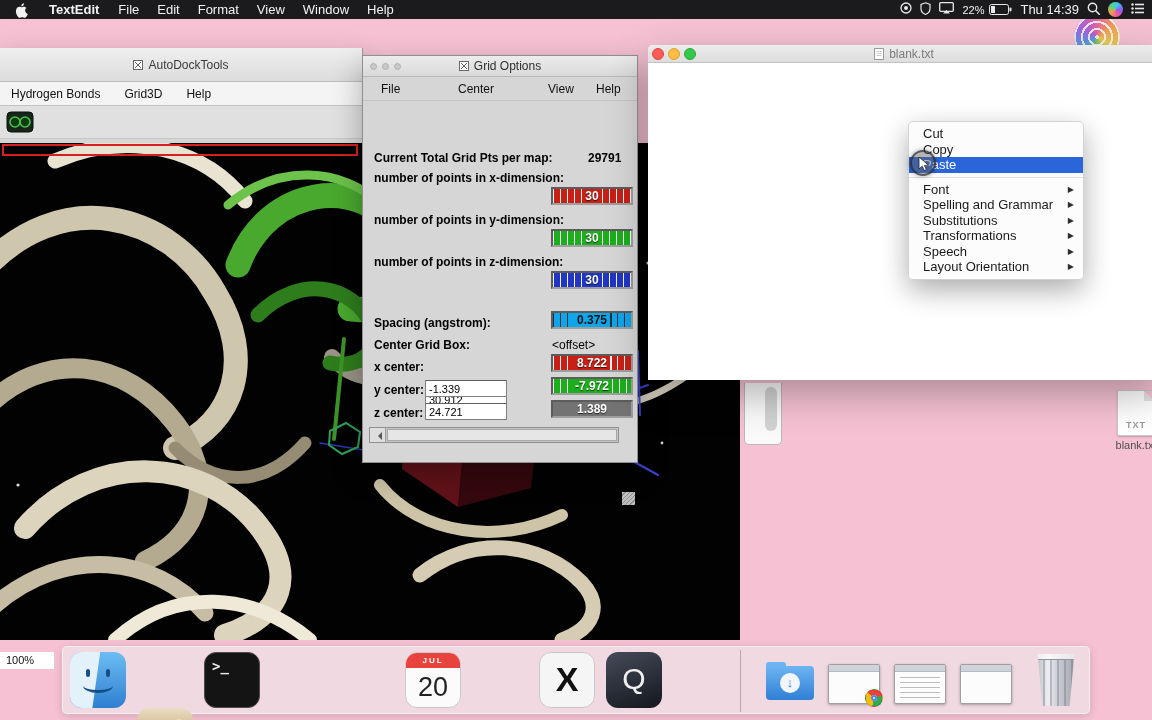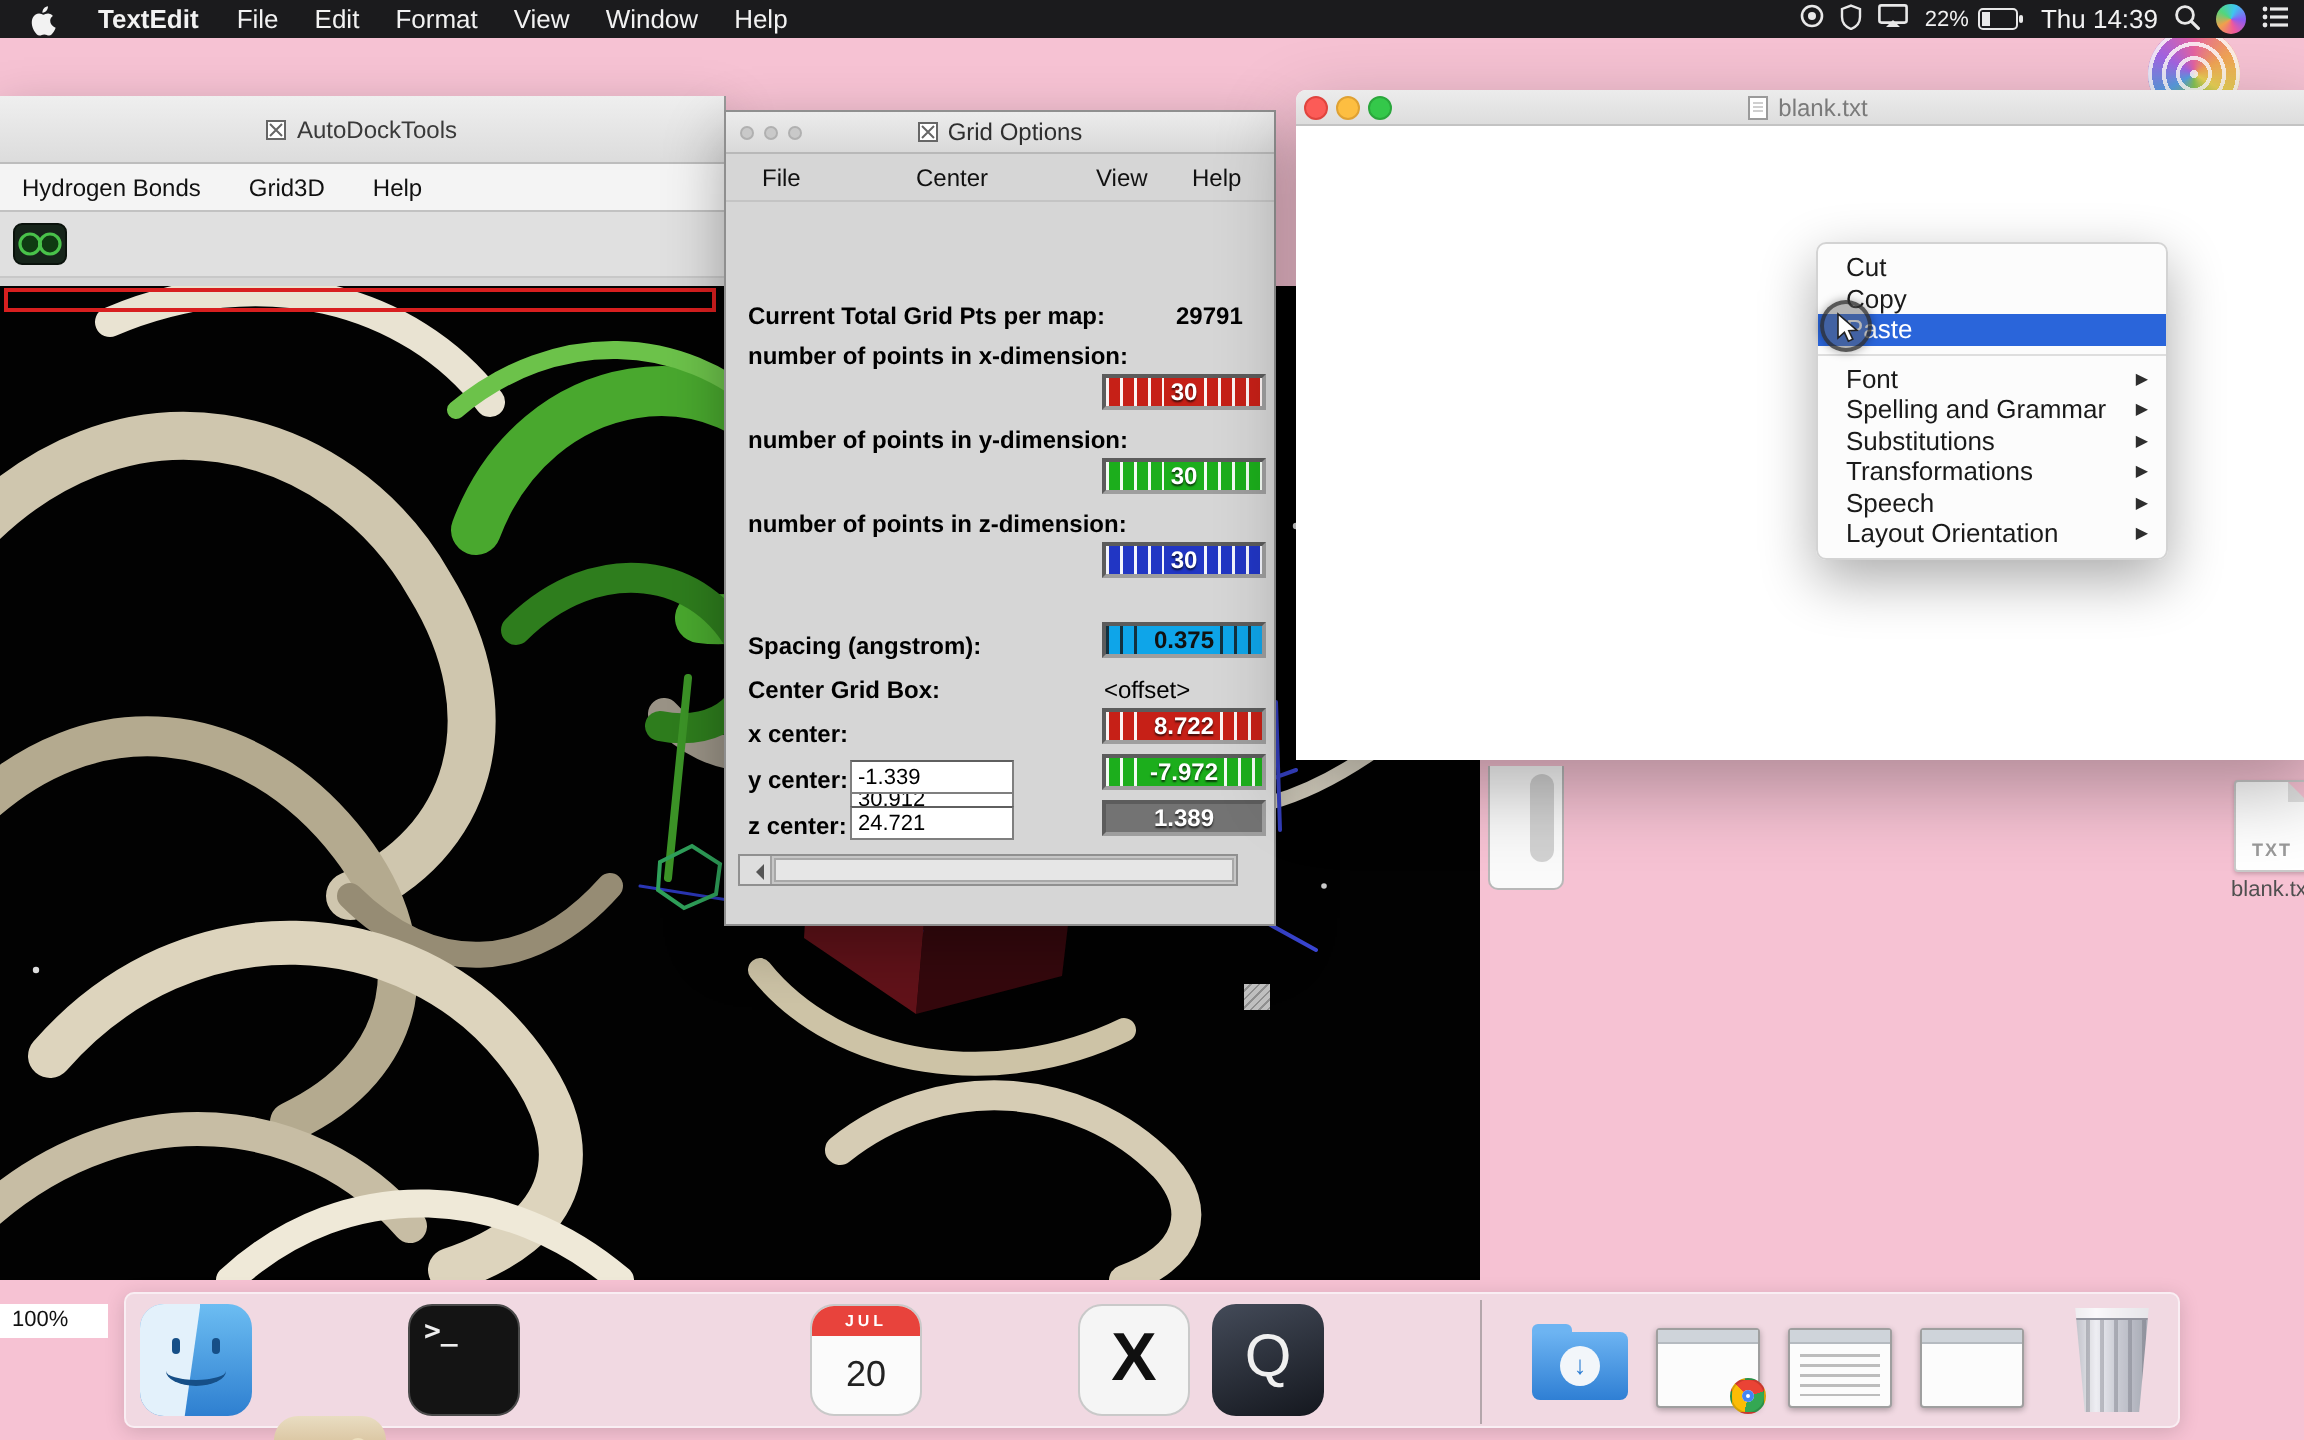--- a/index.html
+++ b/index.html
@@ -115,21 +115,21 @@
   .icon-finder { border-radius:12px; background:linear-gradient(180deg,#6cbdf2,#2e7fd0); position:relative; overflow:hidden; }
   .finder-half { position:absolute; left:0; top:0; width:54%; height:100%; background:#e3f1fb; clip-path:polygon(0 0,100% 0,74% 100%,0 100%); }
   .finder-eye { position:absolute; top:17px; width:4px; height:8px; border-radius:2px; background:#164f87; }
   .finder-smile { position:absolute; left:13px; top:26px; width:30px; height:15px; border-bottom:3px solid #164f87; border-radius:0 0 50% 50%; }
   .icon-photo { border-radius:12px; background:linear-gradient(180deg,#e9ddc2 0%,#c8a878 55%,#6a4a28 100%); position:relative; overflow:hidden; }
   .icon-terminal { border-radius:12px; background:#141414; border:1px solid #4a4a4a; color:#eee;
                    font:bold 14px "DejaVu Sans Mono",monospace; padding:5px 0 0 7px; }
   .icon-cal { border-radius:12px; background:#fbfbfb; border:1px solid #c9c9c9; overflow:hidden; }
   .cal-top { height:15px; background:#e8433c; color:#fff; font-size:8px; font-weight:bold; text-align:center;
              line-height:15px; letter-spacing:2px; }
-  .cal-day { text-align:center; font-size:18px; color:#222; line-height:38px; }
+  .cal-day { text-align:center; font-size:27px; color:#222; line-height:38px; }
   .icon-x11 { border-radius:12px; background:#f5f5f5; border:1px solid #c9c9c9; color:#101010;
               font-size:34px; font-weight:bold; text-align:center; line-height:52px; }
   .icon-qt { border-radius:12px; background:linear-gradient(160deg,#444b59,#14171e); color:#f0f0f0;
              font-size:30px; text-align:center; line-height:54px; }
   .dl-folder { position:absolute; left:4px; top:14px; width:48px; height:34px;
                background:linear-gradient(180deg,#6db4f2,#2f7fd4); border-radius:4px; }
   .dl-tab { position:absolute; left:4px; top:10px; width:20px; height:8px; background:#6db4f2; border-radius:3px 3px 0 0; }
   .dl-circle { position:absolute; left:18px; top:21px; width:20px; height:20px; background:#f2f6fa; border-radius:50%;
                color:#2f7fd4; font-weight:bold; text-align:center; line-height:20px; font-size:13px; }
   .icon-thumb { position:absolute; top:664px; width:52px; height:40px; background:#fcfcfc; border:1px solid #9f9f9f;

